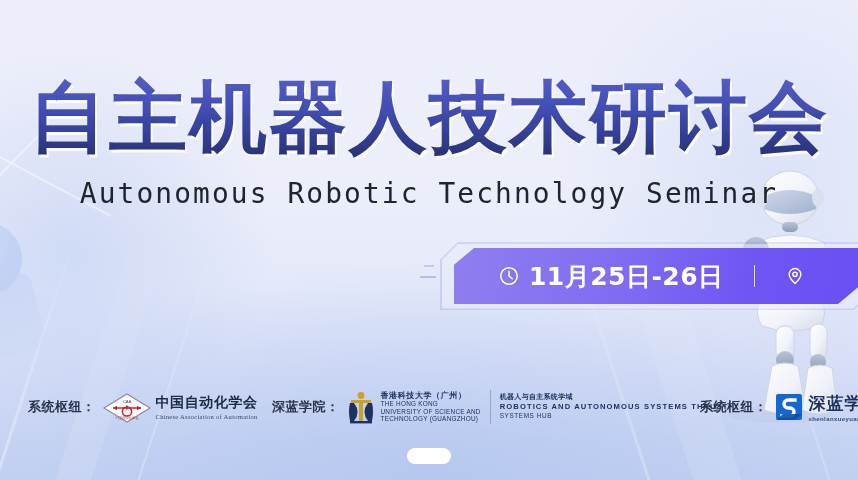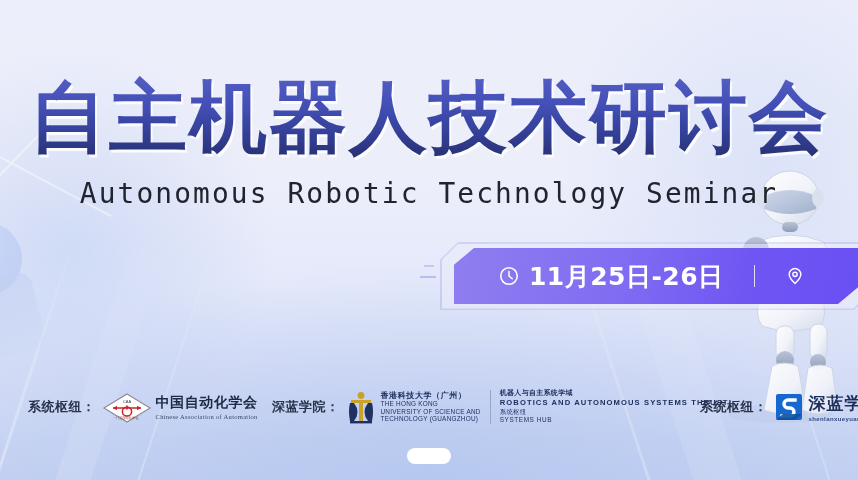--- a/index.html
+++ b/index.html
@@ -327,21 +327,20 @@
           <div class="hk-en">UNIVERSITY OF SCIENCE AND</div>
           <div class="hk-en">TECHNOLOGY (GUANGZHOU)</div>
         </span>
       </span>
 
       <span class="hk-div"></span>
 
       <span class="ras-txt">
         <div class="ras-zh1">机器人与自主系统学域</div>
         <div class="ras-en1">ROBOTICS AND AUTONOMOUS SYSTEMS THRUST</div>
-        <div class="ras-zh2">系统枢纽</div>
         <div class="ras-en2">SYSTEMS HUB</div>
       </span>
     </div>
 
     <div class="sp-group g-co">
       <span class="sp-label">系统枢纽：</span>
       <span class="sl">
         <span class="sl-mark">
           <svg width="28" height="28" viewBox="0 0 28 28" aria-hidden="true">
             <rect x="1" y="1" width="26" height="26" rx="2" fill="#1668d0"></rect>

